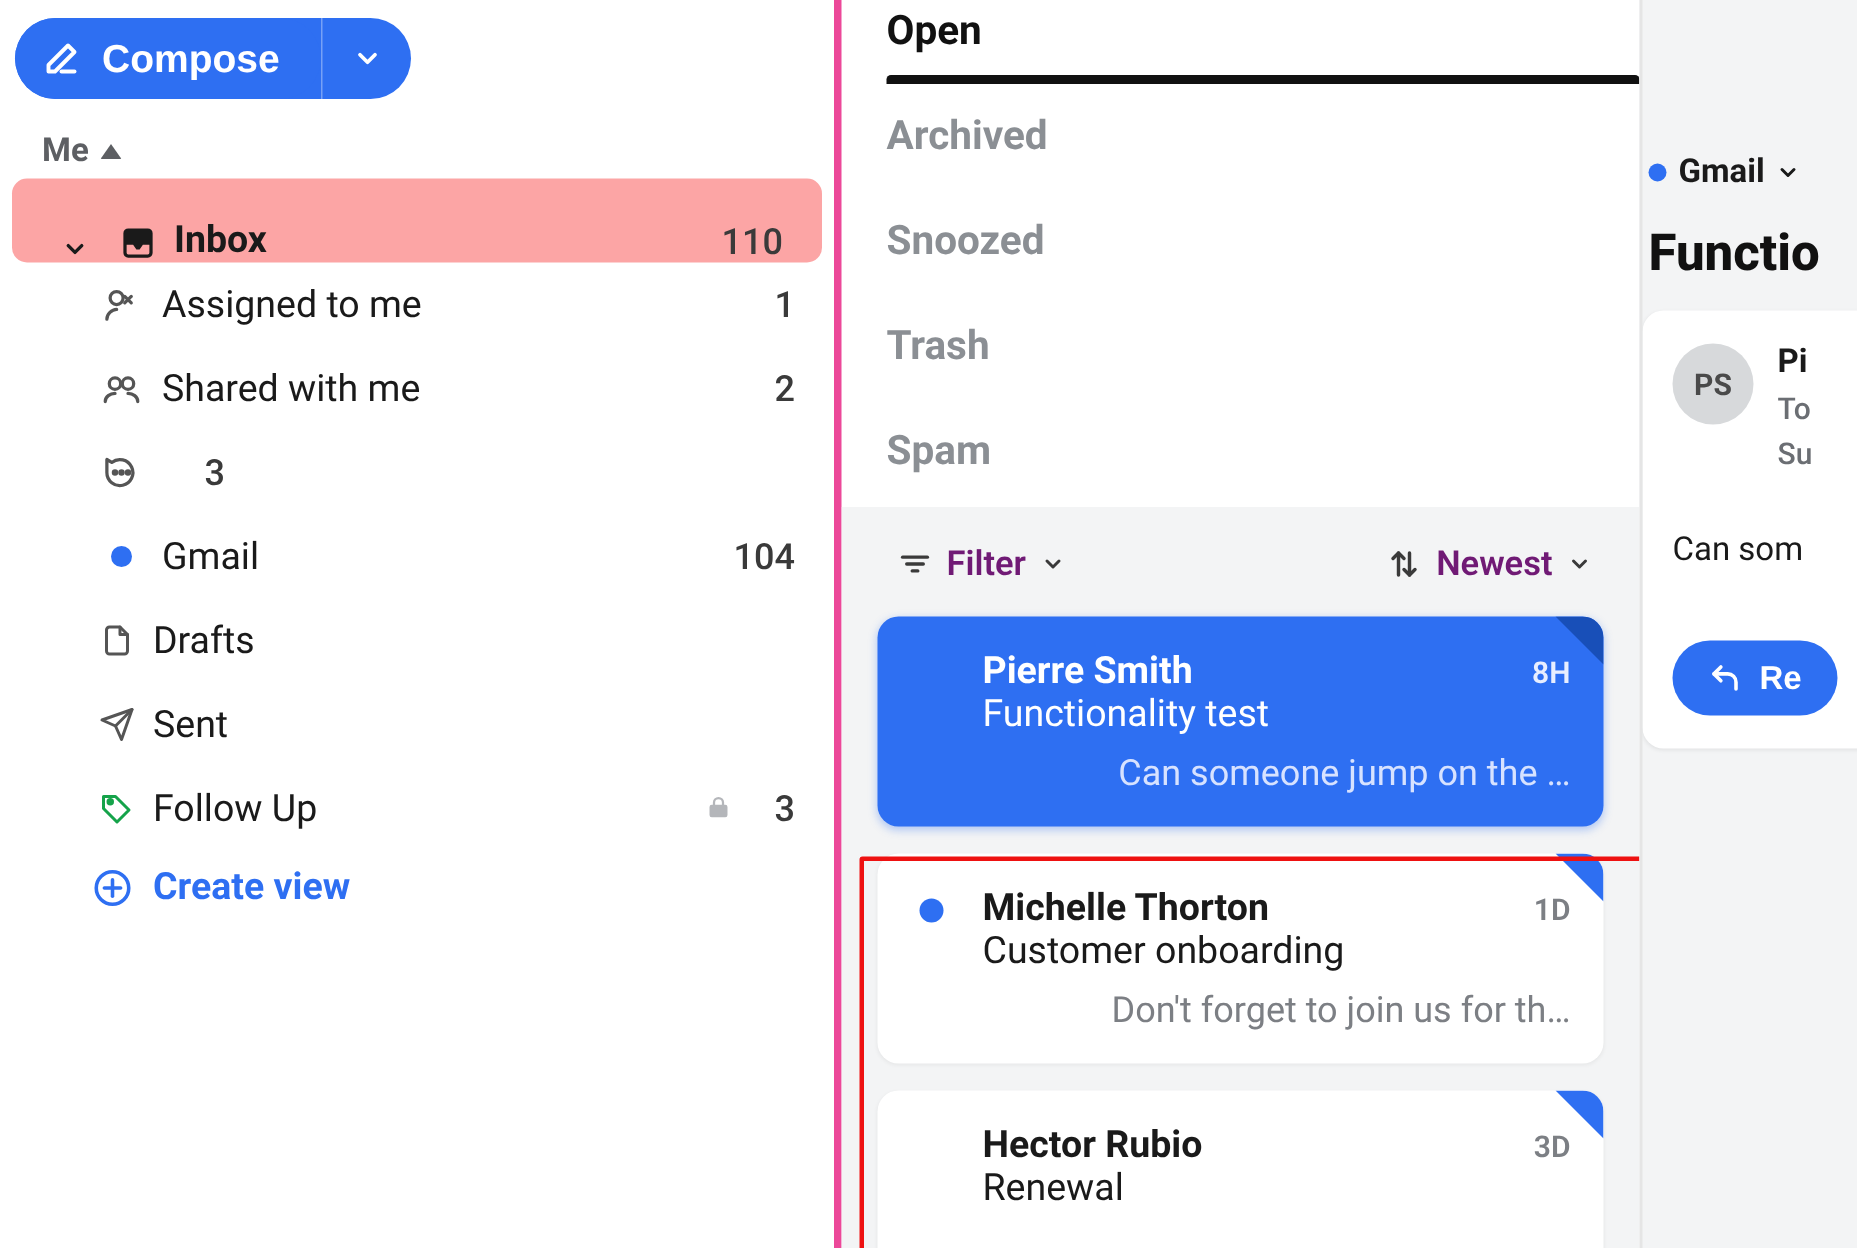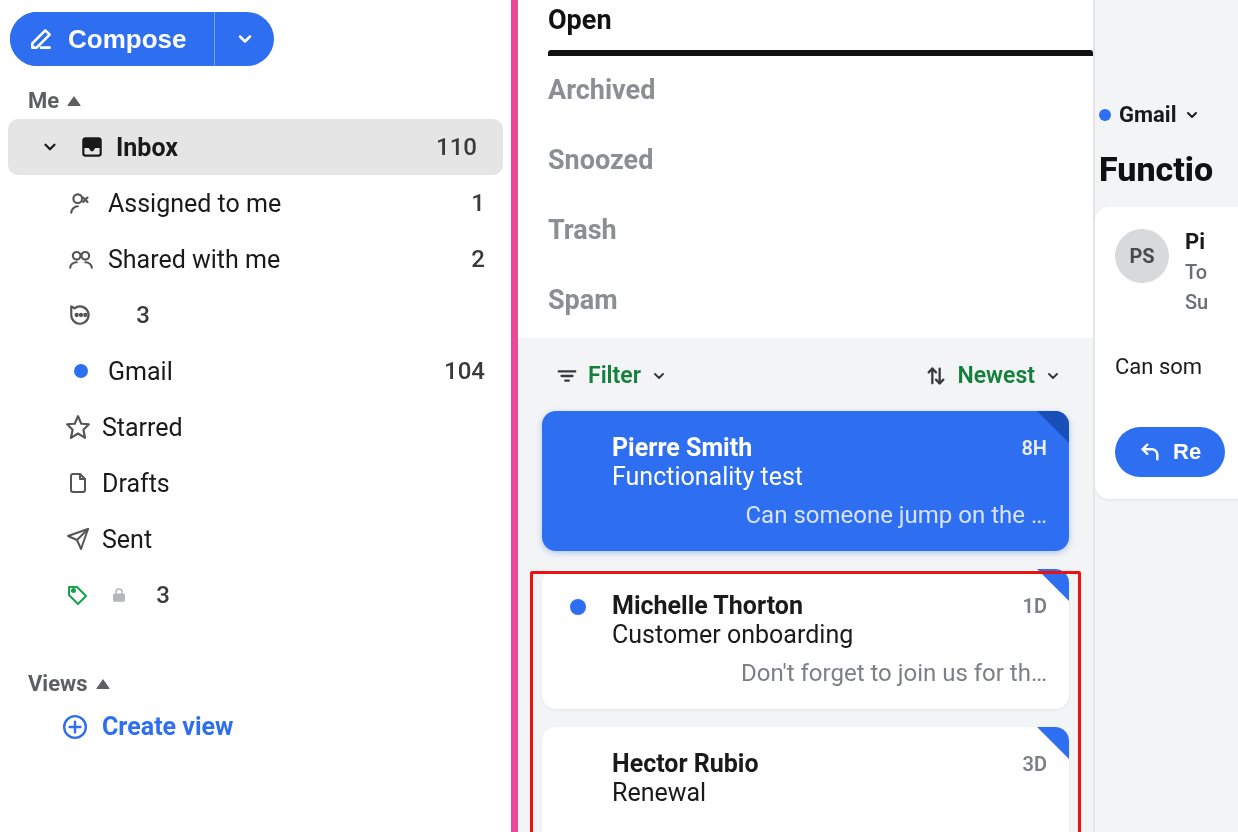--- a/index.html
+++ b/index.html
@@ -11,23 +11,23 @@
   }
   .app {
     display: flex;
     height: 832px;
     width: 1238px;
     overflow: hidden;
   }
 
   
   .sidebar {
-    width: 518px;
+    width: 561px;
     flex: 0 0 auto;
-    border-right: 7px solid #ec4899;
+    border-right: 5px solid #ec4899;
     padding-top: 8px;
     overflow: hidden;
   }
   .compose-row {
     display: flex;
     align-items: center;
     gap: 0;
     padding: 4px 10px 18px 10px;
   }
   .compose-btn {
@@ -83,24 +83,25 @@
     height: 56px;
     padding: 0 18px 0 18px;
     font-size: 25px;
     color: #1a1a1a;
     cursor: pointer;
   }
   .nav-item .label { flex: 1; }
   .nav-item .icon { width: 48px; display: flex; justify-content: center; }
   .nav-item .count { font-size: 24px; color: #3a3a3a; font-weight: 500; min-width: 50px; text-align: right; padding-right: 8px; }
   .nav-active {
-    background: #e5e5e5;
+    background: #fca5a5;
     border-radius: 10px;
     font-weight: 700;
     margin: 0 8px;
+    align-items: flex-end;
   }
   .nav-indent { padding-left: 54px; }
   .nav-indent .icon { width: 54px; display:flex; justify-content:center; }
   .unread-dot {
     width: 14px; height: 14px; border-radius: 50%; background: #2e6ff2;
   }
 
   .views-header {
     margin-top: 44px;
   }
@@ -140,21 +141,21 @@
   .list-area {
     background: #f3f4f5;
     padding: 18px 24px 30px 24px;
     flex: 1;
     position: relative;
   }
   .filter-row {
     display: flex;
     align-items: center;
     gap: 12px;
-    color: #15803d;
+    color: #701a75;
     font-size: 23px;
     font-weight: 600;
     padding: 6px 8px 22px 14px;
   }
   .filter-group, .sort-group {
     display: flex; align-items: center; gap: 10px; cursor: pointer;
   }
   .spacer { flex: 1; }
 
   .card {
@@ -332,29 +333,20 @@
     </div>
 
     <div class="nav-item nav-indent">
       <span class="icon">
           <span class="unread-dot"></span>
         </span>
       <span class="label">Gmail</span>
       <span class="count">104</span>
     </div>
 
-    <div class="nav-item" style="padding-left:54px;">
-      <span class="icon" style="width:48px;">
-        <svg width="26" height="26" viewBox="0 0 24 24" fill="none" stroke="#555" stroke-width="2" stroke-linecap="round" stroke-linejoin="round">
-            <polygon points="12 2 15 9 22 9.5 17 14.5 18.5 22 12 18 5.5 22 7 14.5 2 9.5 9 9 12 2"></polygon>
-          </svg>
-      </span>
-      <span class="label">Starred</span>
-      <span class="count"></span>
-    </div>
 
     <div class="nav-item" style="padding-left:54px;">
       <span class="icon" style="width:48px;">
         <svg width="24" height="24" viewBox="0 0 24 24" fill="none" stroke="#555" stroke-width="2" stroke-linecap="round" stroke-linejoin="round">
             <path d="M14 3H7a2 2 0 0 0-2 2v14a2 2 0 0 0 2 2h10a2 2 0 0 0 2-2V8z"></path>
             <polyline points="14 3 14 8 19 8"></polyline>
           </svg>
       </span>
       <span class="label">Drafts</span>
       <span class="count"></span>
@@ -371,32 +363,29 @@
       <span class="count"></span>
     </div>
 
     <div class="nav-item" style="padding-left:54px;">
       <span class="icon" style="width:48px;">
         <svg width="24" height="24" viewBox="0 0 24 24" fill="none" stroke="#15a34a" stroke-width="2" stroke-linecap="round" stroke-linejoin="round">
             <path d="M20 13l-8 8-9-9V4h8l9 9z"></path>
             <circle cx="7.5" cy="7.5" r="1.5" fill="#15a34a"></circle>
           </svg>
       </span>
+      <span class="label">Follow Up</span>
       <span class="lock-icon" style="margin-left:8px;">
         <svg width="18" height="18" viewBox="0 0 24 24" fill="#b4b6ba">
             <path d="M7 10V8a5 5 0 1 1 10 0v2h1a2 2 0 0 1 2 2v7a2 2 0 0 1-2 2H6a2 2 0 0 1-2-2v-7a2 2 0 0 1 2-2h1zm2 0h6V8a3 3 0 1 0-6 0v2z"></path>
           </svg>
       </span>
       <span class="count">3</span>
     </div>
 
-    <div class="section-header views-header">
-      <span>Views</span>
-      <span class="triangle-up"></span>
-    </div>
 
     <div class="create-view">
       <svg width="26" height="26" viewBox="0 0 24 24" fill="none" stroke="#2e6ff2" stroke-width="2.2" stroke-linecap="round" stroke-linejoin="round">
           <circle cx="12" cy="12" r="10"></circle>
           <line x1="12" y1="7" x2="12" y2="17"></line>
           <line x1="7" y1="12" x2="17" y2="12"></line>
         </svg>
       <span>Create view</span>
     </div>
   </div>

